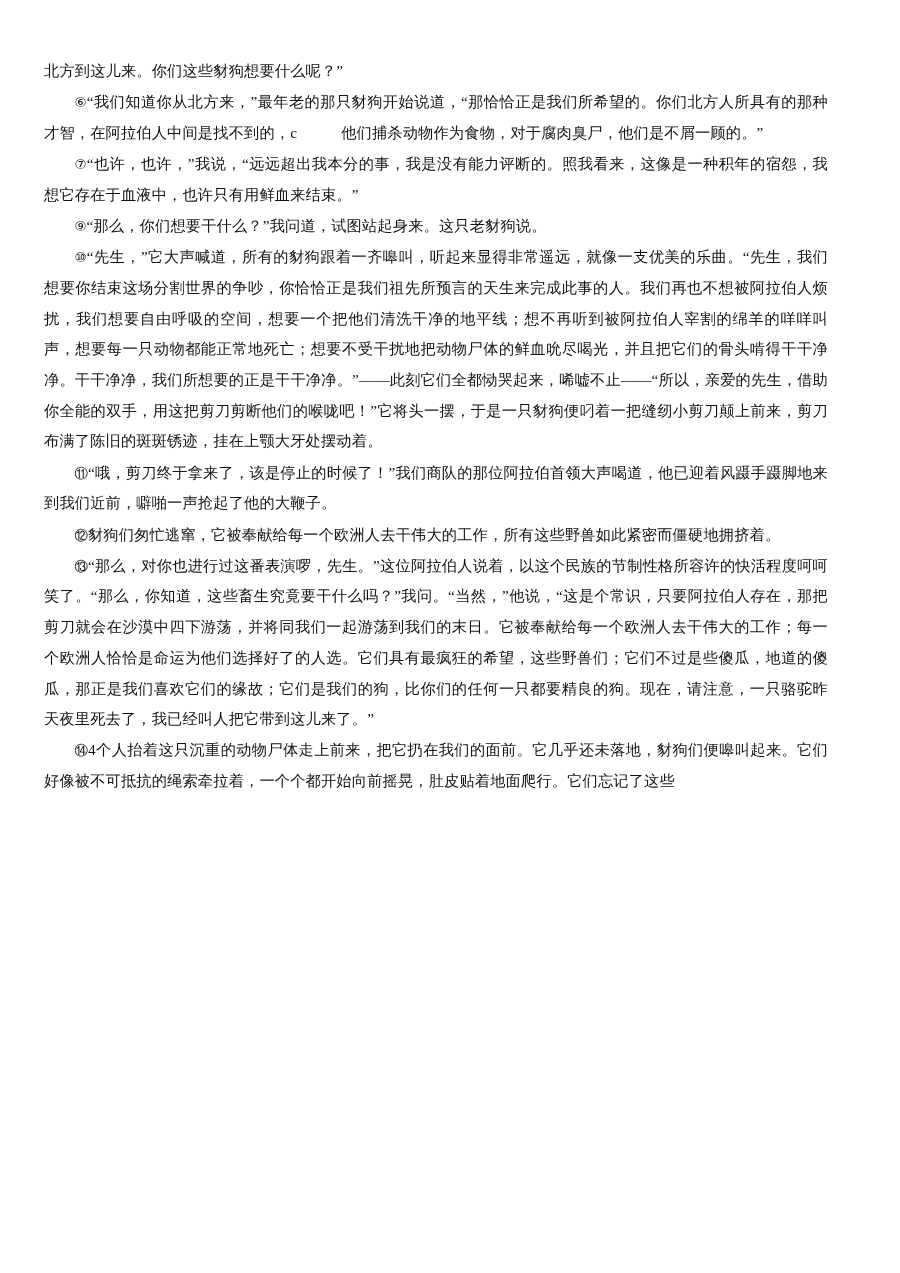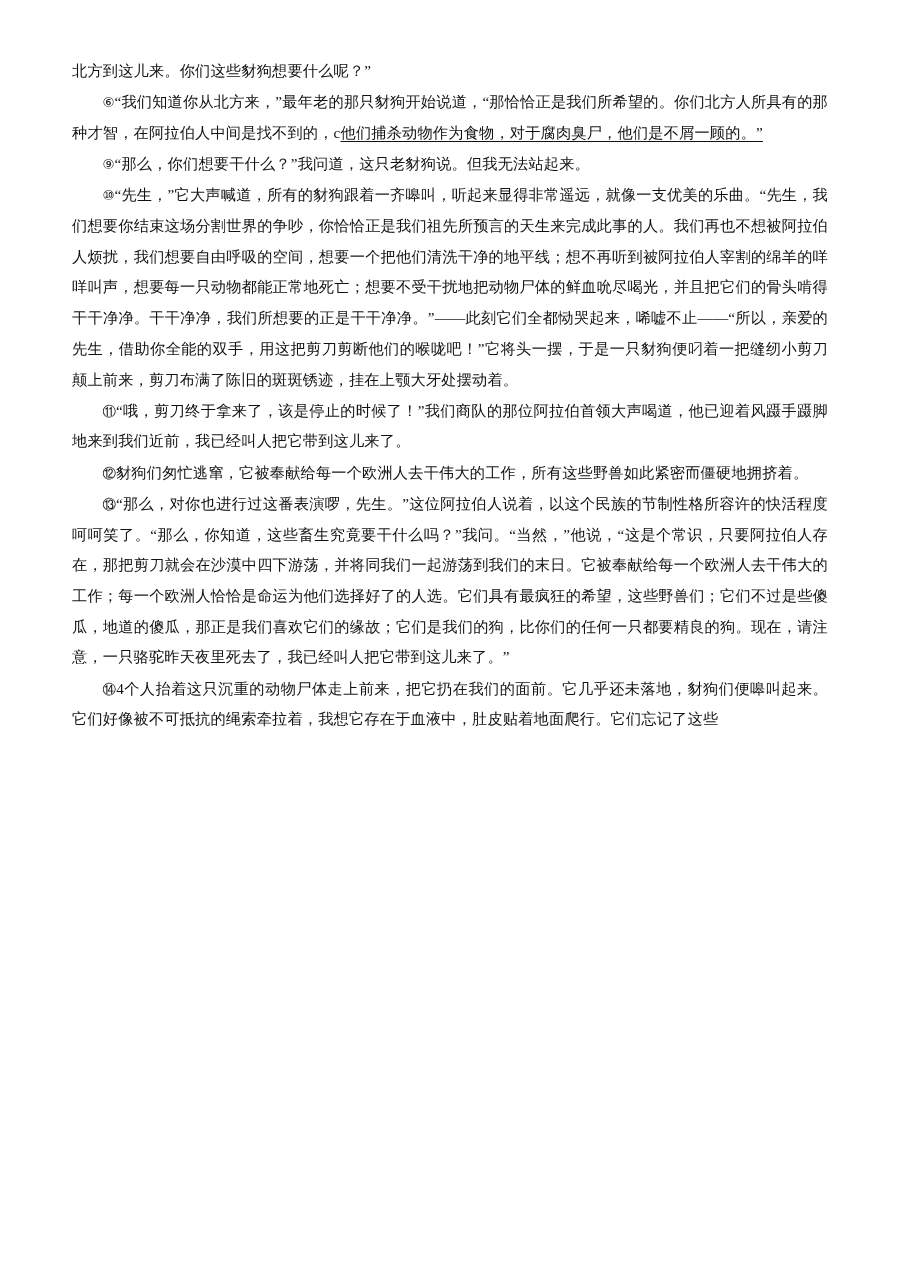--- a/index.html
+++ b/index.html
@@ -9,21 +9,21 @@
   }
   body {
     font-family: "Liberation Serif", serif;
   }
   .page {
     width: 900px;
     height: 1273px;
     position: relative;
     background: #ffffff;
     box-sizing: border-box;
-    padding: 56px 72px 40px 72px;
+    padding: 56px 72px 40px 44px;
     overflow: hidden;
   }
   .doc-body {
     font-size: 15.2px;
     line-height: 2.02;
     color: #111111;
     text-align: justify;
     text-justify: inter-ideograph;
     letter-spacing: 0.2px;
   }
@@ -36,58 +36,61 @@
   }
   .para.noindent {
     text-indent: 0;
   }
   .marker {
     font-family: "DejaVu Sans", sans-serif;
     font-size: 13.5px;
     letter-spacing: 0;
   }
   .u {
-    text-decoration: underline;
     text-underline-offset: 3px;
+    margin-left: 44px;
   }
 </style>
 </head>
 <body>
 
 <div class="page">
   <div class="doc-body">
 
     <p class="para noindent">
       <span>北方到这儿来。你们这些豺狗想要什么呢？”</span>
     </p>
 
     <p class="para indent">
       <span class="marker">⑥</span><span>“我们知道你从北方来，”最年老的那只豺狗开始说道，“那恰恰正是我们所希望的。你们北方人所具有的那种才智，在阿拉伯人中间是找不到的，c</span><span class="u">他们捕杀动物作为食物，对于腐肉臭尸，他们是不屑一顾的。”</span>
     </p>
 
+    <p class="para indent">
+      <span class="marker">⑦</span><span>“也许，也许，”我说，“远远超出我本分的事，我是没有能力评断的。照我看来，这像是一种积年的宿怨，我想它存在于血液中，也许只有用鲜血来结束。”</span>
+    </p>
 
 
     <p class="para indent">
-      <span class="marker">⑨</span><span>“那么，你们想要干什么？”我问道，这只老豺狗说。但我无法站起来。</span>
+      <span class="marker">⑨</span><span>“那么，你们想要干什么？”我问道，试图站起身来。这只老豺狗说。</span>
     </p>
 
     <p class="para indent">
       <span class="marker">⑩</span><span>“先生，”它大声喊道，所有的豺狗跟着一齐嗥叫，听起来显得非常遥远，就像一支优美的乐曲。“先生，我们想要你结束这场分割世界的争吵，你恰恰正是我们祖先所预言的天生来完成此事的人。我们再也不想被阿拉伯人烦扰，我们想要自由呼吸的空间，想要一个把他们清洗干净的地平线；想不再听到被阿拉伯人宰割的绵羊的咩咩叫声，想要每一只动物都能正常地死亡；想要不受干扰地把动物尸体的鲜血吮尽喝光，并且把它们的骨头啃得干干净净。干干净净，我们所想要的正是干干净净。”——此刻它们全都恸哭起来，唏嘘不止——“所以，亲爱的先生，借助你全能的双手，用这把剪刀剪断他们的喉咙吧！”它将头一摆，于是一只豺狗便叼着一把缝纫小剪刀颠上前来，剪刀布满了陈旧的斑斑锈迹，挂在上颚大牙处摆动着。</span>
     </p>
 
     <p class="para indent">
-      <span class="marker">⑪</span><span>“哦，剪刀终于拿来了，该是停止的时候了！”我们商队的那位阿拉伯首领大声喝道，他已迎着风蹑手蹑脚地来到我们近前，我已经叫人把它带到这儿来了。</span>
+      <span class="marker">⑪</span><span>“哦，剪刀终于拿来了，该是停止的时候了！”我们商队的那位阿拉伯首领大声喝道，他已迎着风蹑手蹑脚地来到我们近前，噼啪一声抢起了他的大鞭子。</span>
     </p>
 
     <p class="para indent">
       <span class="marker">⑫</span><span>豺狗们匆忙逃窜，它被奉献给每一个欧洲人去干伟大的工作，所有这些野兽如此紧密而僵硬地拥挤着。</span>
     </p>
 
     <p class="para indent">
       <span class="marker">⑬</span><span>“那么，对你也进行过这番表演啰，先生。”这位阿拉伯人说着，以这个民族的节制性格所容许的快活程度呵呵笑了。“那么，你知道，这些畜生究竟要干什么吗？”我问。“当然，”他说，“这是个常识，只要阿拉伯人存在，那把剪刀就会在沙漠中四下游荡，并将同我们一起游荡到我们的末日。它被奉献给每一个欧洲人去干伟大的工作；每一个欧洲人恰恰是命运为他们选择好了的人选。它们具有最疯狂的希望，这些野兽们；它们不过是些傻瓜，地道的傻瓜，那正是我们喜欢它们的缘故；它们是我们的狗，比你们的任何一只都要精良的狗。现在，请注意，一只骆驼昨天夜里死去了，我已经叫人把它带到这儿来了。”</span>
     </p>
 
     <p class="para indent">
-      <span class="marker">⑭</span><span>4个人抬着这只沉重的动物尸体走上前来，把它扔在我们的面前。它几乎还未落地，豺狗们便嗥叫起来。它们好像被不可抵抗的绳索牵拉着，我想它存在于血液中，肚皮贴着地面爬行。它们忘记了这些</span>
+      <span class="marker">⑭</span><span>4个人抬着这只沉重的动物尸体走上前来，把它扔在我们的面前。它几乎还未落地，豺狗们便嗥叫起来。它们好像被不可抵抗的绳索牵拉着，一个个都开始向前摇晃，肚皮贴着地面爬行。它们忘记了这些</span>
     </p>
 
   </div>
 </div>
 
 </body></html>

